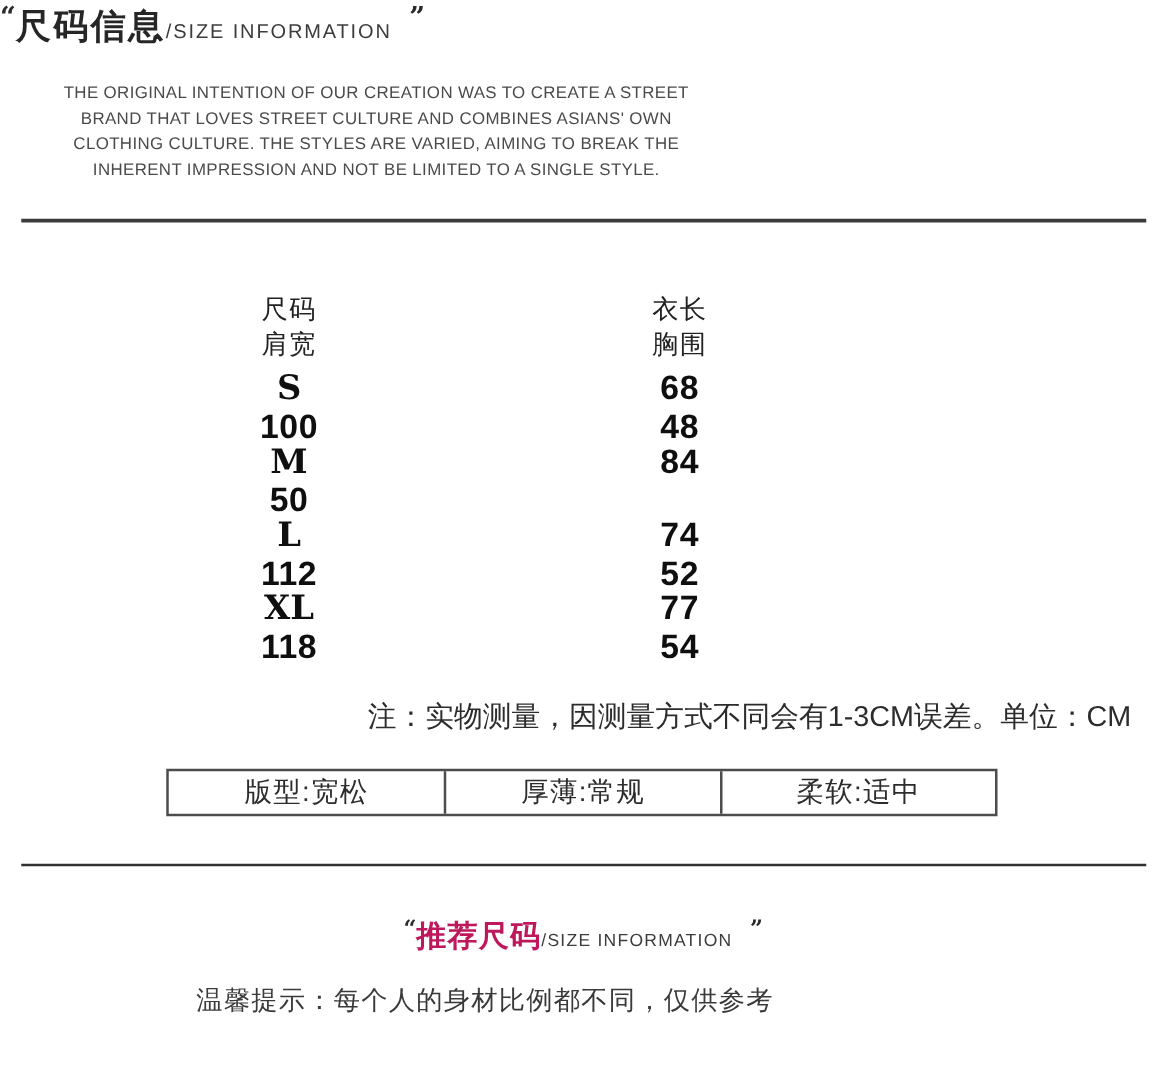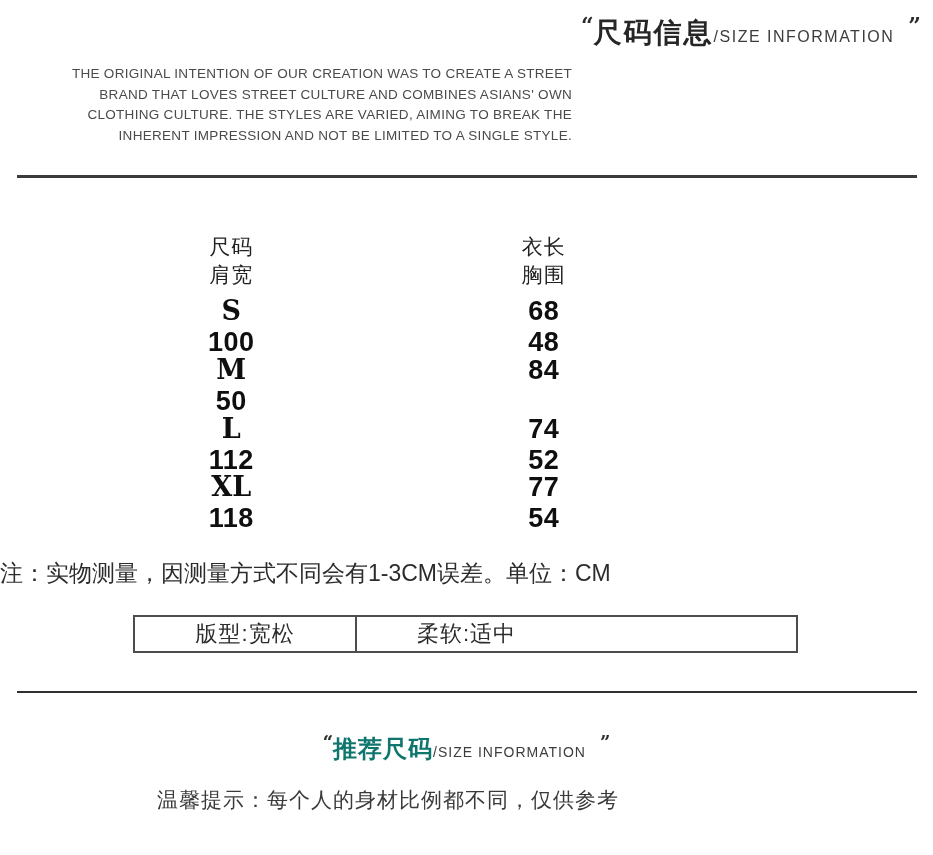--- a/index.html
+++ b/index.html
@@ -1,55 +1,55 @@
 <!DOCTYPE html>
 <html><head>
 <meta charset="utf-8">
 <style>
   html,body{margin:0;padding:0;background:#ffffff;}
   .page{
     position:relative;width:933px;height:855px;background:#ffffff;overflow:hidden;
     font-family:"Liberation Sans",sans-serif;color:#222;
   }
   
-  .main-title{position:absolute;top:14px;left:0;width:921px;text-align:right;white-space:nowrap;}
+  .main-title{position:absolute;top:2px;left:0;width:921px;text-align:left;white-space:nowrap;}
   .quote{display:inline-block;font-family:"DejaVu Serif",serif;font-weight:700;font-size:22px;color:#2b2b2b;position:relative;top:-9px;}
   .quote.close{margin-left:14px;}
   .title-zh{font-size:28px;font-weight:700;color:#262626;letter-spacing:2px;}
   .title-en{font-size:16px;color:#3c3c3c;letter-spacing:1.5px;}
   
   .intro{
-    position:absolute;top:64px;left:30px;width:542px;text-align:right;
+    position:absolute;top:64px;left:30px;width:542px;text-align:center;
     font-size:13.5px;line-height:20.5px;letter-spacing:0.3px;color:#4a4a4a;
   }
   
   .divider-top{position:absolute;top:175px;left:17px;width:900px;height:3px;background:#3b3b3b;}
   .divider-bottom{position:absolute;top:691px;left:17px;width:900px;height:2px;background:#303030;}
   
   .st-row{position:absolute;left:75px;width:625px;display:grid;grid-template-columns:repeat(2,1fr);text-align:center;align-items:baseline;}
   .st-header{top:233px;font-size:21px;color:#222;letter-spacing:1px;}
   .st-r0{top:295px;}
   .st-r1{top:354px;}
   .st-r2{top:413px;}
   .st-r3{top:471px;}
   .st-size{font-family:"DejaVu Serif",serif;font-weight:700;font-size:27px;color:#0f0f0f;}
   .st-num{font-family:"Liberation Sans",sans-serif;font-weight:700;font-size:27px;color:#0f0f0f;letter-spacing:0.5px;}
   
-  .note{position:absolute;top:558px;left:0;width:905px;text-align:left;font-size:23px;color:#2c2c2c;}
+  .note{position:absolute;top:558px;left:0;width:905px;text-align:right;font-size:23px;color:#2c2c2c;}
   
   .attr-table{
     position:absolute;top:615px;left:133px;width:665px;height:38px;box-sizing:border-box;
     border:2px solid #4c4c4c;display:grid;grid-template-columns:1fr 1fr 1fr;background:#fff;
   }
   .attr-cell{display:flex;align-items:center;justify-content:center;font-size:22px;color:#2c2c2c;letter-spacing:1px;}
   .attr-cell + .attr-cell{border-left:2px solid #4c4c4c;}
   
   .rec-title{position:absolute;top:733px;left:0;width:933px;text-align:center;white-space:nowrap;}
   .rec-title .quote{font-size:18px;top:-8px;}
-  .rec-zh{font-size:24px;font-weight:700;color:#0f766e;letter-spacing:1px;}
+  .rec-zh{font-size:24px;font-weight:700;color:#be185d;letter-spacing:1px;}
   .rec-en{font-size:14px;color:#3c3c3c;letter-spacing:1px;}
   .tip{position:absolute;top:786px;left:0;width:776px;text-align:center;font-size:21px;color:#3a3a3a;letter-spacing:1px;}
 </style>
 </head>
 <body>
 
 <div class="page">
 
   <div class="main-title">
     <span class="quote">“</span><span class="title-zh">尺码信息</span><span class="title-en">/SIZE INFORMATION</span><span class="quote close">”</span>
@@ -87,20 +87,21 @@
     <span class="st-size">XL</span>
     <span class="st-num">77</span>
     <span class="st-num">118</span>
     <span class="st-num">54</span>
   </div>
 
   <div class="note">注：实物测量，因测量方式不同会有1-3CM误差。单位：CM</div>
 
   <div class="attr-table">
     <div class="attr-cell">版型:宽松</div>
+    <div class="attr-cell">厚薄:常规</div>
     <div class="attr-cell">柔软:适中</div>
   </div>
 
   <div class="divider-bottom"></div>
 
   <div class="rec-title">
     <span class="quote">“</span><span class="rec-zh">推荐尺码</span><span class="rec-en">/SIZE INFORMATION</span><span class="quote close">”</span>
   </div>
 
   <div class="tip">温馨提示：每个人的身材比例都不同，仅供参考</div>

